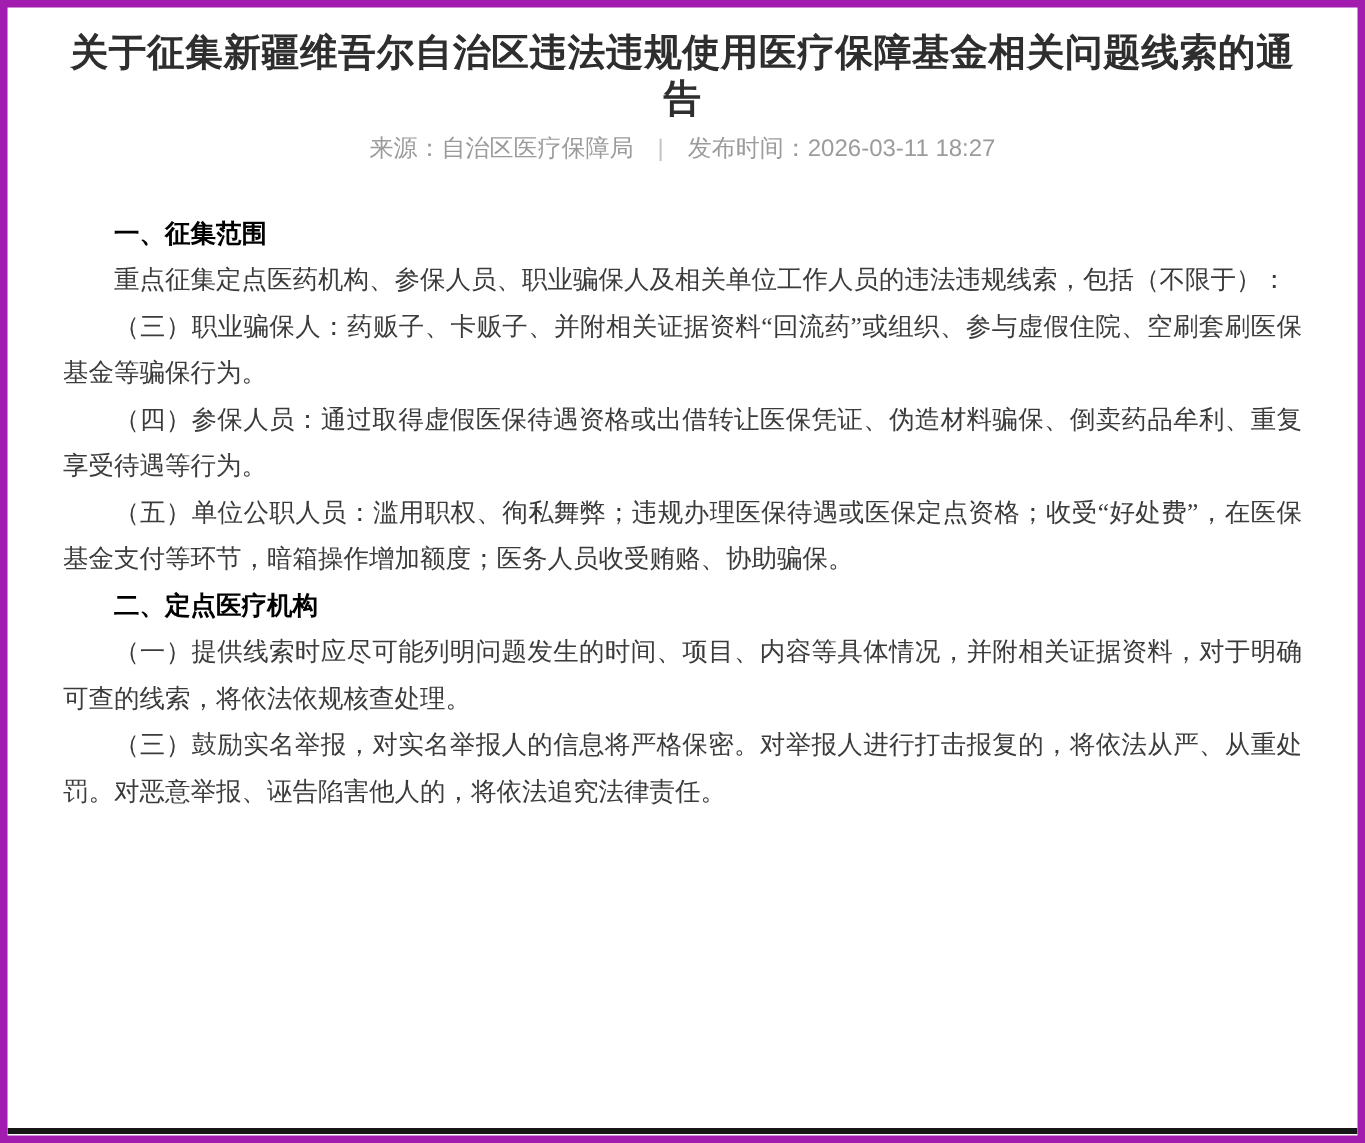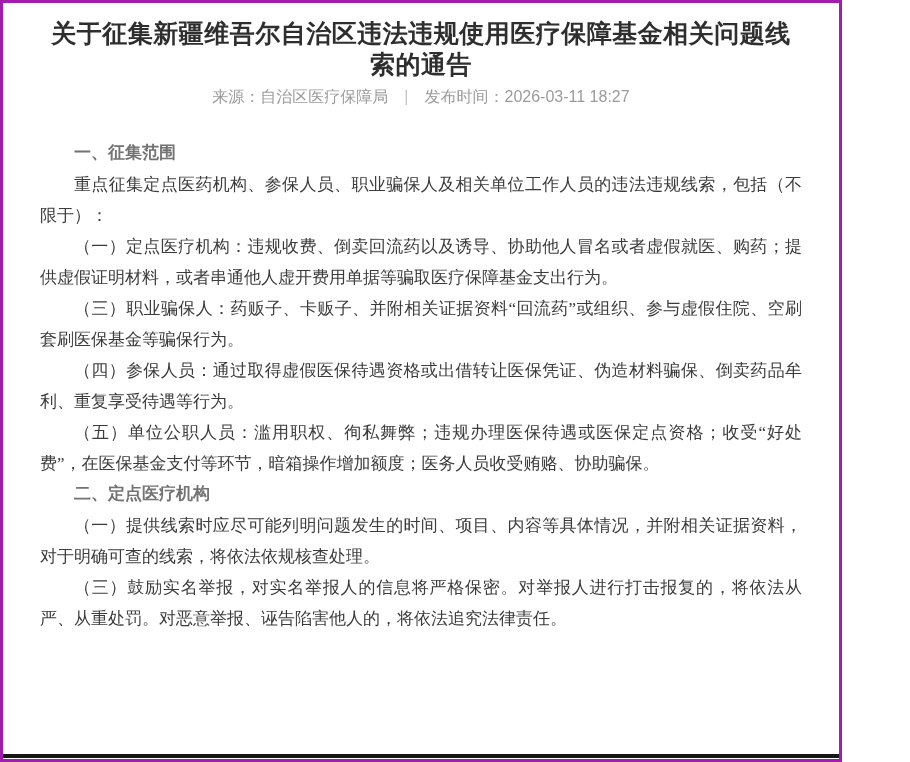--- a/index.html
+++ b/index.html
@@ -3,24 +3,24 @@
 <meta charset="utf-8">
 <style>
   html, body {
     margin: 0;
     padding: 0;
     background: #ffffff;
   }
   .page {
     position: relative;
     box-sizing: border-box;
-    width: 842px;
+    width: 910px;
     height: 762px;
     background: #ffffff;
-    border: 3px solid #a21caf;
+    border: 5px solid #a21caf;
     overflow: hidden;
     font-family: "Liberation Serif", "DejaVu Serif", serif;
   }
   .title {
     margin: 15px 40px 0;
     text-align: center;
     font-size: 25px;
     line-height: 31px;
     font-weight: 700;
     color: #2e2e2e;
@@ -44,22 +44,21 @@
     line-height: 31px;
     color: #3b3b3b;
     text-align: justify;
   }
   .para {
     margin: 0;
     text-indent: 2em;
   }
   .section-heading {
     font-weight: 700;
-    color: #737373;
-    font-family: Liberation Mono, monospace;
+    color: #000000;
   }
   .bottom-bar {
     position: absolute;
     left: 0;
     bottom: 1px;
     width: 100%;
     height: 4px;
     background: #161616;
   }
 </style>
@@ -70,21 +69,20 @@
 
   <h1 class="title">关于征集新疆维吾尔自治区违法违规使用医疗保障基金相关问题线索的通告</h1>
 
   <div class="meta">
     <span>来源：自治区医疗保障局</span><span class="divider">|</span><span>发布时间：2026-03-11 18:27</span>
   </div>
 
   <div class="content">
     <p class="para section-heading">一、征集范围</p>
     <p class="para">重点征集定点医药机构、参保人员、职业骗保人及相关单位工作人员的违法违规线索，包括（不限于）：</p>
-    <p class="para">（一）定点医疗机构：违规收费、倒卖回流药以及诱导、协助他人冒名或者虚假就医、购药；提供虚假证明材料，或者串通他人虚开费用单据等骗取医疗保障基金支出行为。</p>
     <p class="para">（三）职业骗保人：药贩子、卡贩子、并附相关证据资料“回流药”或组织、参与虚假住院、空刷套刷医保基金等骗保行为。</p>
     <p class="para">（四）参保人员：通过取得虚假医保待遇资格或出借转让医保凭证、伪造材料骗保、倒卖药品牟利、重复享受待遇等行为。</p>
     <p class="para">（五）单位公职人员：滥用职权、徇私舞弊；违规办理医保待遇或医保定点资格；收受“好处费”，在医保基金支付等环节，暗箱操作增加额度；医务人员收受贿赂、协助骗保。</p>
     <p class="para section-heading">二、定点医疗机构</p>
     <p class="para">（一）提供线索时应尽可能列明问题发生的时间、项目、内容等具体情况，并附相关证据资料，对于明确可查的线索，将依法依规核查处理。</p>
     <p class="para">（三）鼓励实名举报，对实名举报人的信息将严格保密。对举报人进行打击报复的，将依法从严、从重处罚。对恶意举报、诬告陷害他人的，将依法追究法律责任。</p>
   </div>
 
   <div class="bottom-bar"></div>
 

